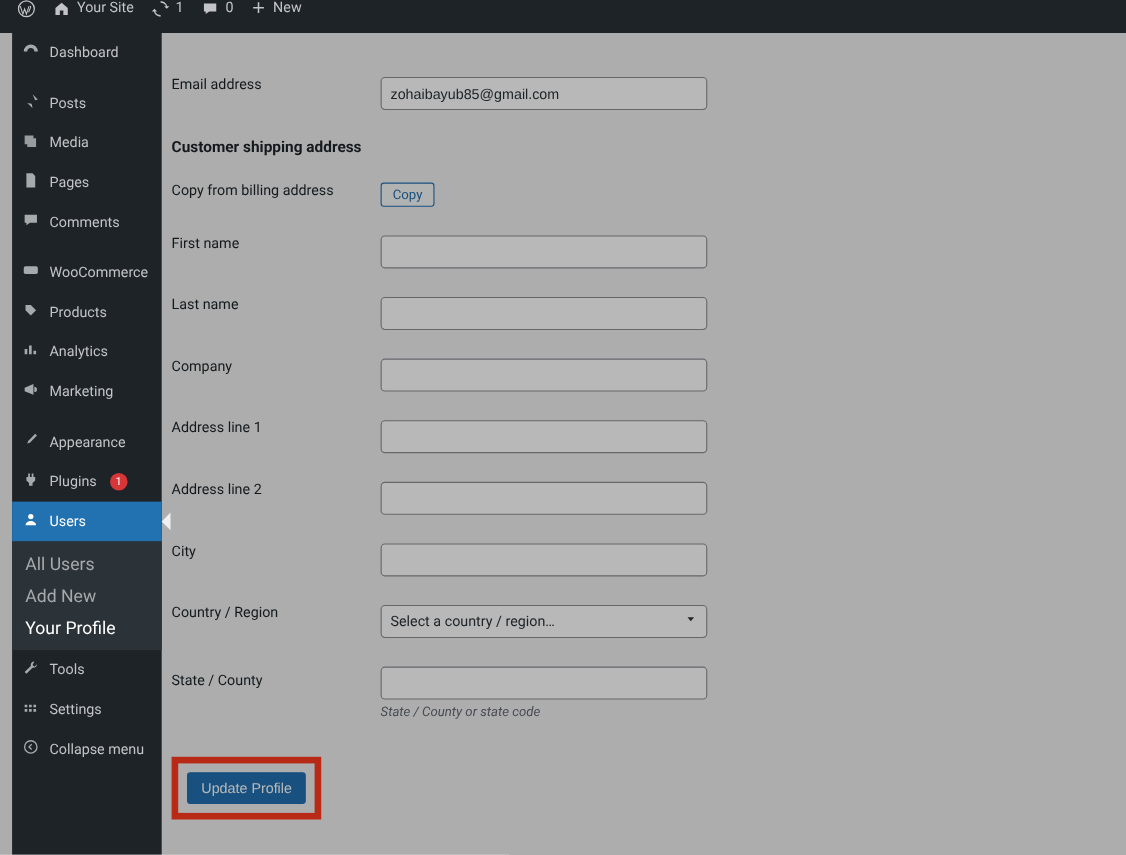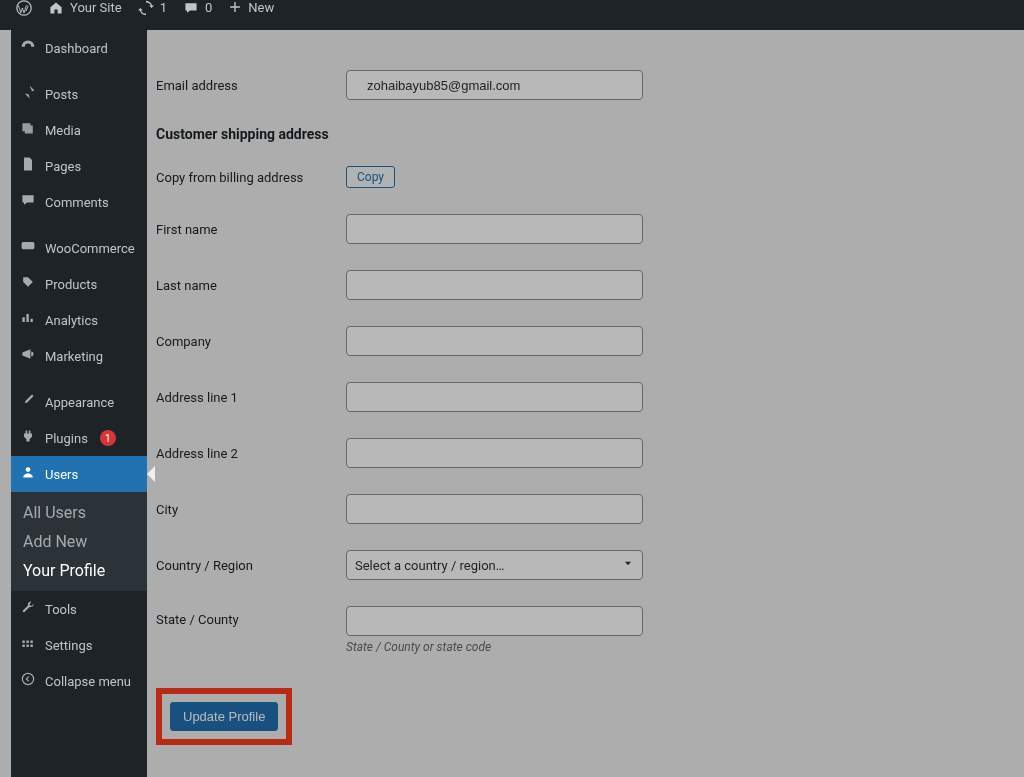--- a/index.html
+++ b/index.html
@@ -98,37 +98,37 @@
     position: absolute;
     left: 136px;
     top: 30px;
     right: 0;
     bottom: 0;
     padding: 0 20px 30px 20px;
     overflow: hidden;
   }
   .form-row {
     display: flex;
-    align-items: center;
+    align-items: flex-start;
     margin-bottom: 26px;
   }
   .form-row label {
     width: 190px;
     font-size: 13px;
     color: #1d2327;
     font-weight: 400;
   }
   .form-row .field { flex: 0 0 auto; }
   .text-input {
     width: 297px;
     height: 30px;
     border: 1px solid #8c8f94;
     border-radius: 4px;
     background: #fff;
-    padding: 0 20px;
+    padding: 0 8px;
     font-size: 13px;
     color: #2c3338;
   }
   .select-input {
     width: 297px;
     height: 30px;
     border: 1px solid #8c8f94;
     border-radius: 4px;
     background: #fff;
     padding: 0 40px 0 8px;

